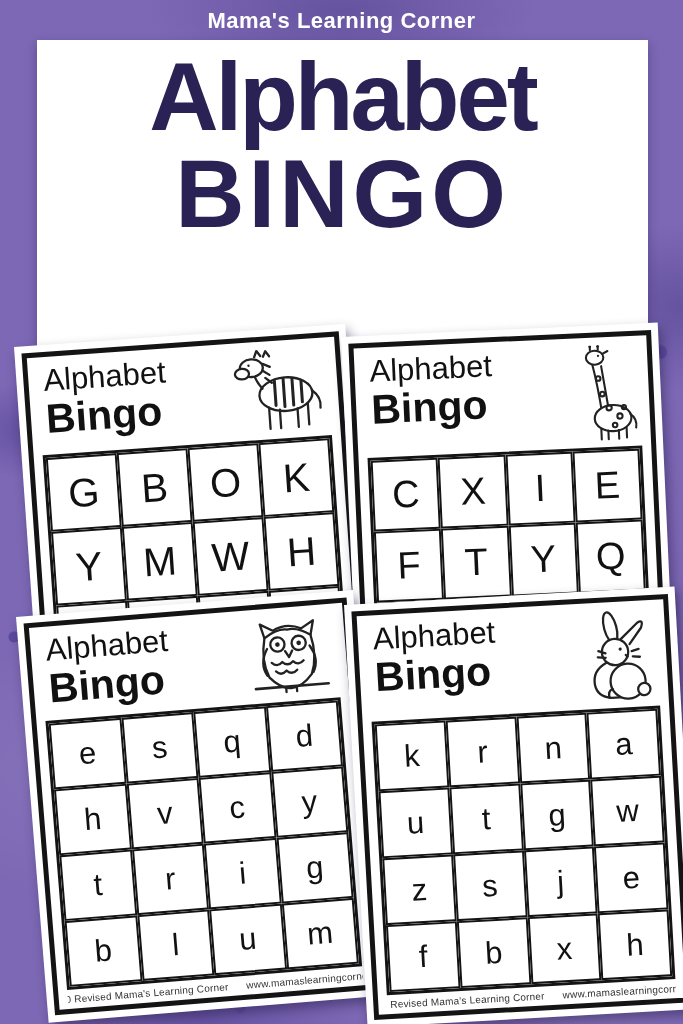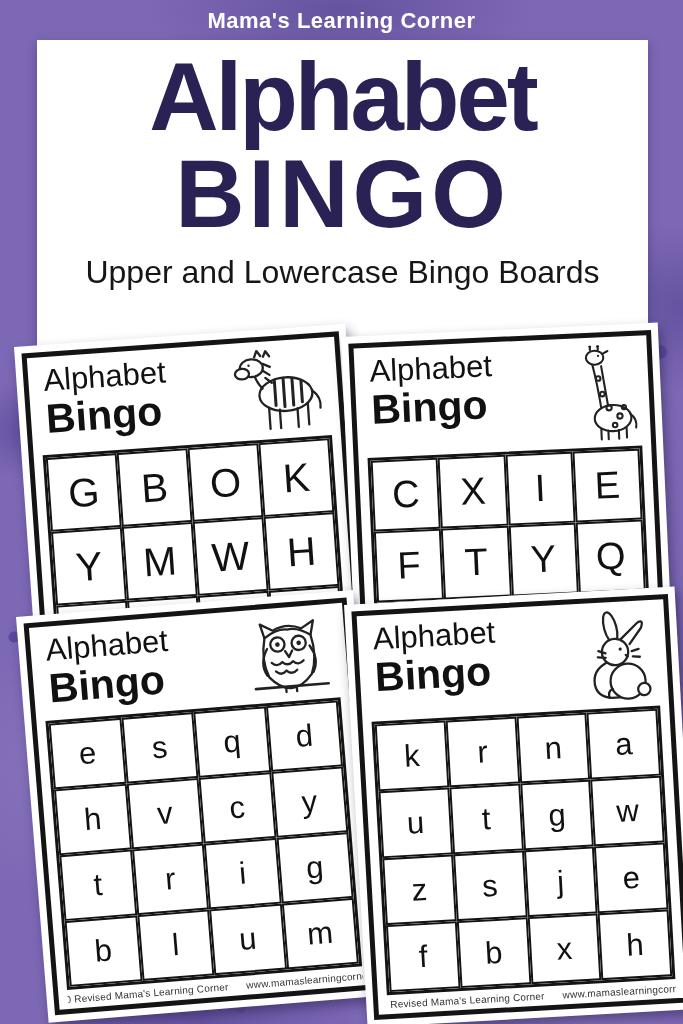--- a/index.html
+++ b/index.html
@@ -56,21 +56,20 @@
 </head>
 <body>
 
 <div class="stage">
 
   <div class="banner">Mama's Learning Corner</div>
 
   <div class="panel">
     <div class="hero-t1">Alphabet</div>
     <div class="hero-t2">BINGO</div>
-    <div class="hero-sub">Upper and Lowercase Bingo Boards</div>
   </div>
 
   <div class="card card-zebra">
     <div class="card-inner">
       <div class="card-head">
         <div class="card-titles">
           <div class="ct1">Alphabet</div>
           <div class="ct2">Bingo</div>
         </div>
         <div class="animal">

